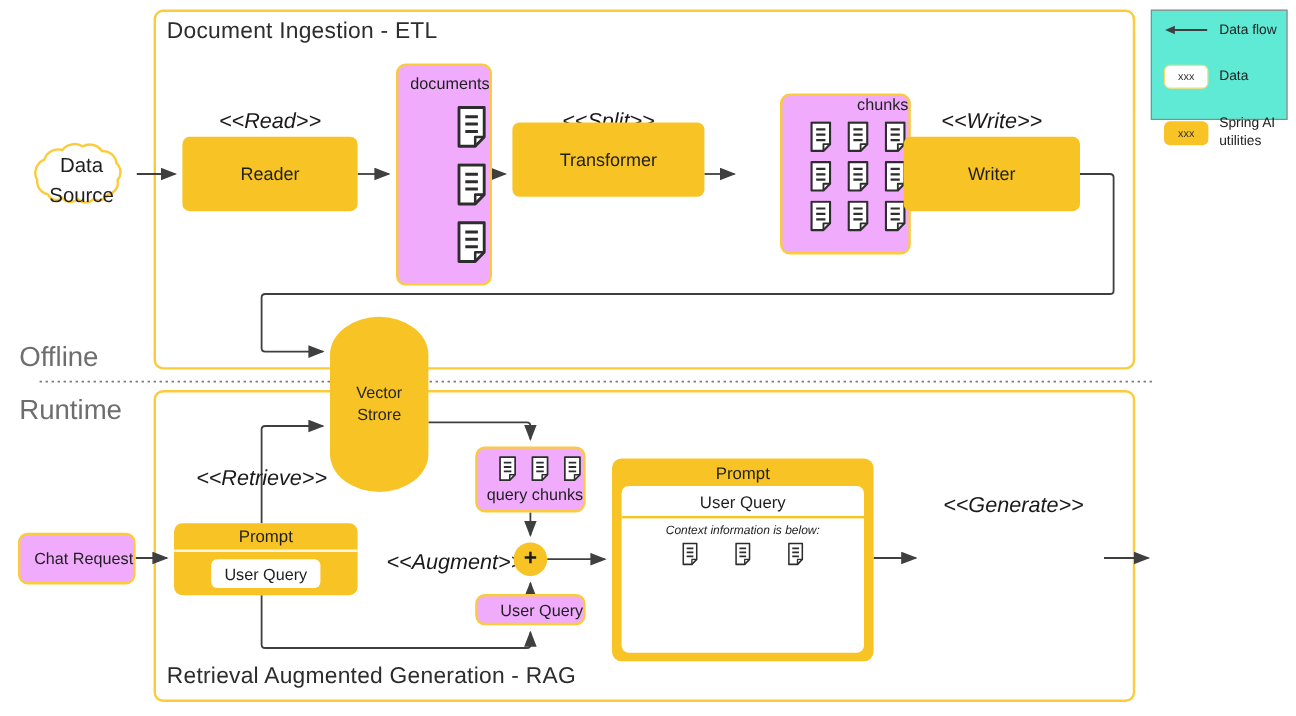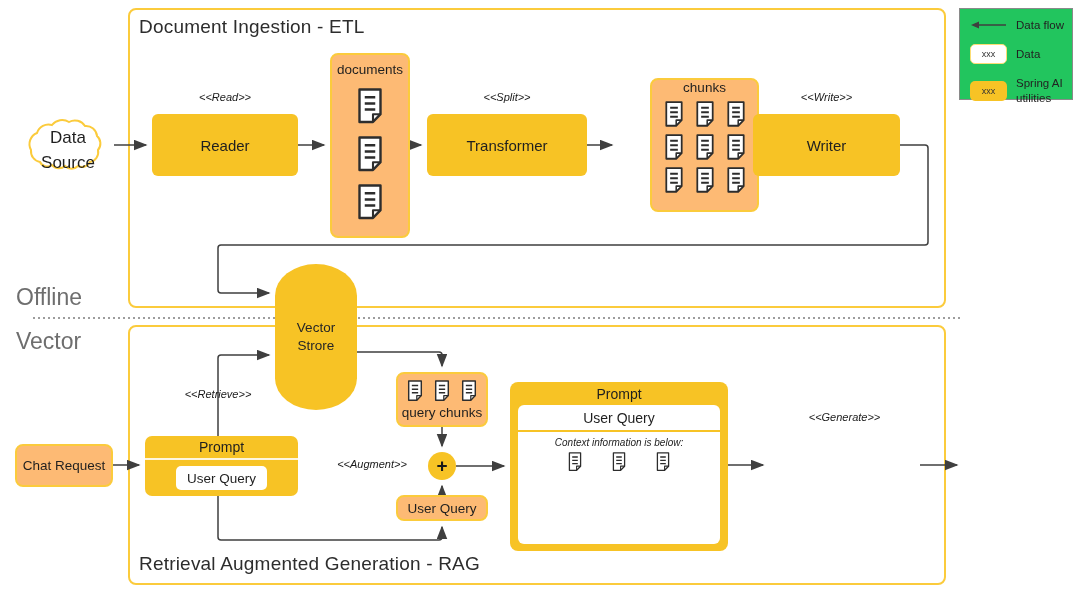--- a/index.html
+++ b/index.html
@@ -11,25 +11,25 @@
   .container { position:absolute; border:2px solid var(--border,#FBCB3C); border-radius:8px; background:transparent; }
   .section-title { position:absolute; font-size:19px; color:#2d2d2d; letter-spacing:0.2px; }
   .side-label { position:absolute; font-size:23px; color:#6e6e6e; }
 
   
   .block { position:absolute; background:var(--accent,#F7C325); border-radius:6px;
            display:flex; align-items:center; justify-content:center;
            font-size:15px; color:#1f1f1f; z-index:3; }
 
   
-  .databox { position:absolute; background:#fdba74; border:2px solid var(--border,#FBCB3C);
-             border-radius:8px; z-index:3; display:flex; flex-direction:column; align-items:center; }
+  .databox { position:absolute; background:#f0abfc; border:2px solid var(--border,#FBCB3C);
+             border-radius:8px; z-index:3; display:flex; flex-direction:column; align-items:flex-end; }
   .databox .dlabel { font-size:13.5px; color:#1f1f1f; }
 
-  .stereotype { position:absolute; font-size:11px; font-style:italic; color:#1a1a1a;
+  .stereotype { position:absolute; font-size:18px; font-style:italic; color:#1a1a1a;
                 text-align:center; z-index:3; }
 
   
   .cylinder { position:absolute; background:var(--accent,#F7C325); border-radius:44px / 34px;
               display:flex; align-items:center; justify-content:center; z-index:4; }
   .cylinder .ctext { width:62px; text-align:center; font-size:13.5px; color:#262626; line-height:1.35; }
 
   
   .prompt-small { position:absolute; background:var(--accent,#F7C325); border-radius:7px; z-index:3; }
   .prompt-small .phead { height:24px; display:flex; align-items:center; justify-content:center;
@@ -66,42 +66,42 @@
   #connectors { position:absolute; left:0; top:0; z-index:2; }
   #connectors path.flow { stroke:var(--arrow,#3f3f3f); stroke-width:1.5; fill:none; }
   #connectors path.dotted { stroke:#7d7d7d; stroke-width:1.3; fill:none; stroke-dasharray:2 3; }
   #connectors .cloud-shape { fill:#fff; stroke:var(--border,#FBCB3C); stroke-width:2; }
   .mk { fill:var(--arrow,#3f3f3f); }
 
   .cloud-text { position:absolute; width:76px; text-align:center; font-size:17px;
                 color:#1f1f1f; line-height:1.45; z-index:3; }
 
   
-  .legend { position:absolute; border:1px solid #8a8a8a; background:#22c55e; z-index:3;
-            padding:9px 6px 6px 10px; display:flex; flex-direction:column; gap:12px; }
+  .legend { position:absolute; border:1px solid #8a8a8a; background:#5eead4; z-index:3;
+            padding:9px 6px 6px 10px; display:flex; flex-direction:column; gap:22px; }
   .legend-row { display:flex; align-items:center; gap:9px; }
   .legend-label { font-size:11.5px; color:#222; line-height:1.25; }
   .xxx-box { width:37px; height:20px; border-radius:5px; display:flex; align-items:center;
              justify-content:center; font-size:9px; color:#333; flex:0 0 auto; }
   .xxx-data { background:#fff; border:1.5px solid #FCDD74; }
   .xxx-spring { background:var(--accent,#F7C325); }
 </style>
 </head>
 <body>
 
 <div id="stage">
 
   <div class="container" style="left:128px; top:8px; width:818px; height:300px;"></div>
   <div class="section-title" style="left:139px; top:16px;">Document Ingestion - ETL</div>
 
   <div class="container" style="left:128px; top:325px; width:818px; height:260px;"></div>
   <div class="section-title" style="left:139px; top:553px;">Retrieval Augmented Generation - RAG</div>
 
   <div class="side-label" style="left:16px; top:284px;">Offline</div>
-  <div class="side-label" style="left:16px; top:328px;">Vector</div>
+  <div class="side-label" style="left:16px; top:328px;">Runtime</div>
 
   <svg id="connectors" width="1080" height="597" viewBox="0 0 1080 597">
     <defs>
       <marker id="arr" markerWidth="9" markerHeight="8" refX="8" refY="3.5" orient="auto">
         <path class="mk" d="M0,0 L9,3.5 L0,7 Z"></path>
       </marker>
     </defs>
 
     <g transform="translate(20,112)">
       <path class="cloud-shape" d="M20,50 a11,11 0 0 1 -9,-12 a12,12 0 0 1 6,-17 a12,12 0 0 1 15,-8 a13,13 0 0 1 17,-3 a12,12 0 0 1 16,4 a11,11 0 0 1 12,10 a10,10 0 0 1 1,14 a10,10 0 0 1 -8,12 a9,9 0 0 1 -12,4 a9,9 0 0 1 -13,0 a9,9 0 0 1 -13,-1 a8,8 0 0 1 -12,-3 z"></path>
@@ -151,21 +151,21 @@
     <span class="doc-icon doc-lg">
         <svg viewBox="0 0 20 24" preserveAspectRatio="none">
           <path d="M3 1 H17 V17 L12 22 H3 Z" fill="#fff" stroke="#2d2d2d" stroke-width="1.6" stroke-linejoin="round"></path>
           <path d="M17 17 H12 V22" fill="none" stroke="#2d2d2d" stroke-width="1.4" stroke-linejoin="round"></path>
           <path d="M6.5 6 H13.5 M6.5 10 H13.5 M6.5 14 H13.5" stroke="#2d2d2d" stroke-width="1.6"></path>
         </svg>
       </span>
   </div>
 
   <div class="stereotype" style="left:427px; top:91px; width:160px;">&lt;&lt;Split&gt;&gt;</div>
-  <div class="block" style="left:427px; top:114px; width:160px; height:62px;">Transformer</div>
+  <div class="block" style="left:427px; top:102px; width:160px; height:62px;">Transformer</div>
 
   <div class="databox" style="left:650px; top:78px; width:109px; height:134px; padding-top:0; gap:6px;">
     <div class="dlabel">chunks</div>
     <div style="display:flex; gap:9px;">
       <span class="doc-icon doc-md">
           <svg viewBox="0 0 20 24" preserveAspectRatio="none">
             <path d="M3 1 H17 V17 L12 22 H3 Z" fill="#fff" stroke="#2d2d2d" stroke-width="1.6" stroke-linejoin="round"></path>
             <path d="M17 17 H12 V22" fill="none" stroke="#2d2d2d" stroke-width="1.4" stroke-linejoin="round"></path>
             <path d="M6.5 6 H13.5 M6.5 10 H13.5 M6.5 14 H13.5" stroke="#2d2d2d" stroke-width="1.6"></path>
           </svg>

